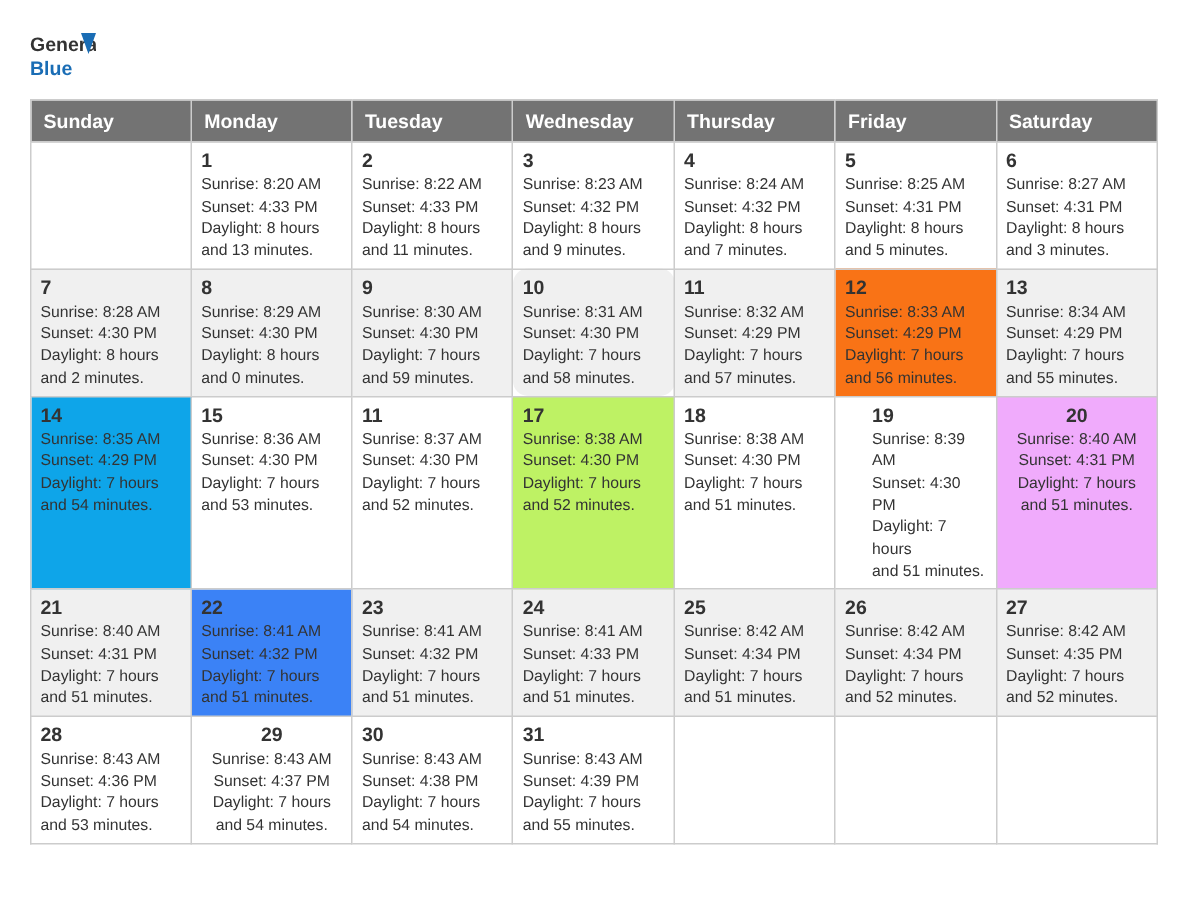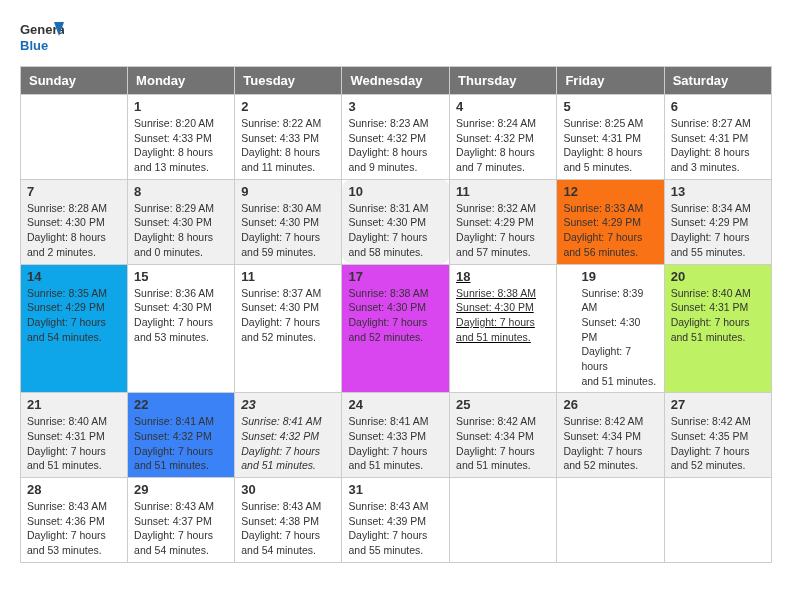--- a/index.html
+++ b/index.html
@@ -178,47 +178,47 @@
           <div class="day-info">Sunrise: 8:35 AM<br>Sunset: 4:29 PM<br>Daylight: 7 hours<br>and 54 minutes.</div>
         </td>
         <td style="background-color: rgb(255, 255, 255);">
           <div class="day-number">15</div>
           <div class="day-info">Sunrise: 8:36 AM<br>Sunset: 4:30 PM<br>Daylight: 7 hours<br>and 53 minutes.</div>
         </td>
         <td style="background-color: rgb(255, 255, 255);">
           <div class="day-number">11</div>
           <div class="day-info">Sunrise: 8:37 AM<br>Sunset: 4:30 PM<br>Daylight: 7 hours<br>and 52 minutes.</div>
         </td>
-        <td style="background-color: #d946ef;">
+        <td style="background-color: #bef264;">
           <div class="day-number">17</div>
           <div class="day-info">Sunrise: 8:38 AM<br>Sunset: 4:30 PM<br>Daylight: 7 hours<br>and 52 minutes.</div>
         </td>
-        <td style="background-color: rgb(255, 255, 255); text-decoration: underline;">
+        <td style="background-color: rgb(255, 255, 255);">
           <div class="day-number">18</div>
           <div class="day-info">Sunrise: 8:38 AM<br>Sunset: 4:30 PM<br>Daylight: 7 hours<br>and 51 minutes.</div>
         </td>
         <td style="background-color: rgb(255, 255, 255); padding-left: 24px;">
           <div class="day-number">19</div>
           <div class="day-info">Sunrise: 8:39 AM<br>Sunset: 4:30 PM<br>Daylight: 7 hours<br>and 51 minutes.</div>
         </td>
-        <td style="background-color: #bef264;">
+        <td style="background-color: #f0abfc; text-align: center;">
           <div class="day-number">20</div>
           <div class="day-info">Sunrise: 8:40 AM<br>Sunset: 4:31 PM<br>Daylight: 7 hours<br>and 51 minutes.</div>
         </td>
       </tr>
       <tr>
         <td style="background-color: rgb(240, 240, 240);">
           <div class="day-number">21</div>
           <div class="day-info">Sunrise: 8:40 AM<br>Sunset: 4:31 PM<br>Daylight: 7 hours<br>and 51 minutes.</div>
         </td>
         <td style="background-color: #3b82f6;">
           <div class="day-number">22</div>
           <div class="day-info">Sunrise: 8:41 AM<br>Sunset: 4:32 PM<br>Daylight: 7 hours<br>and 51 minutes.</div>
         </td>
-        <td style="background-color: rgb(240, 240, 240); font-style: italic;">
+        <td style="background-color: rgb(240, 240, 240);">
           <div class="day-number">23</div>
           <div class="day-info">Sunrise: 8:41 AM<br>Sunset: 4:32 PM<br>Daylight: 7 hours<br>and 51 minutes.</div>
         </td>
         <td style="background-color: rgb(240, 240, 240);">
           <div class="day-number">24</div>
           <div class="day-info">Sunrise: 8:41 AM<br>Sunset: 4:33 PM<br>Daylight: 7 hours<br>and 51 minutes.</div>
         </td>
         <td style="background-color: rgb(240, 240, 240);">
           <div class="day-number">25</div>
           <div class="day-info">Sunrise: 8:42 AM<br>Sunset: 4:34 PM<br>Daylight: 7 hours<br>and 51 minutes.</div>
@@ -230,21 +230,21 @@
         <td style="background-color: rgb(240, 240, 240);">
           <div class="day-number">27</div>
           <div class="day-info">Sunrise: 8:42 AM<br>Sunset: 4:35 PM<br>Daylight: 7 hours<br>and 52 minutes.</div>
         </td>
       </tr>
       <tr>
         <td style="background-color: rgb(255, 255, 255); margin-top: 40px;">
           <div class="day-number">28</div>
           <div class="day-info">Sunrise: 8:43 AM<br>Sunset: 4:36 PM<br>Daylight: 7 hours<br>and 53 minutes.</div>
         </td>
-        <td style="background-color: rgb(255, 255, 255);">
+        <td style="background-color: rgb(255, 255, 255); text-align: center;">
           <div class="day-number">29</div>
           <div class="day-info">Sunrise: 8:43 AM<br>Sunset: 4:37 PM<br>Daylight: 7 hours<br>and 54 minutes.</div>
         </td>
         <td style="background-color: rgb(255, 255, 255);">
           <div class="day-number">30</div>
           <div class="day-info">Sunrise: 8:43 AM<br>Sunset: 4:38 PM<br>Daylight: 7 hours<br>and 54 minutes.</div>
         </td>
         <td style="background-color: rgb(255, 255, 255);">
           <div class="day-number">31</div>
           <div class="day-info">Sunrise: 8:43 AM<br>Sunset: 4:39 PM<br>Daylight: 7 hours<br>and 55 minutes.</div>

